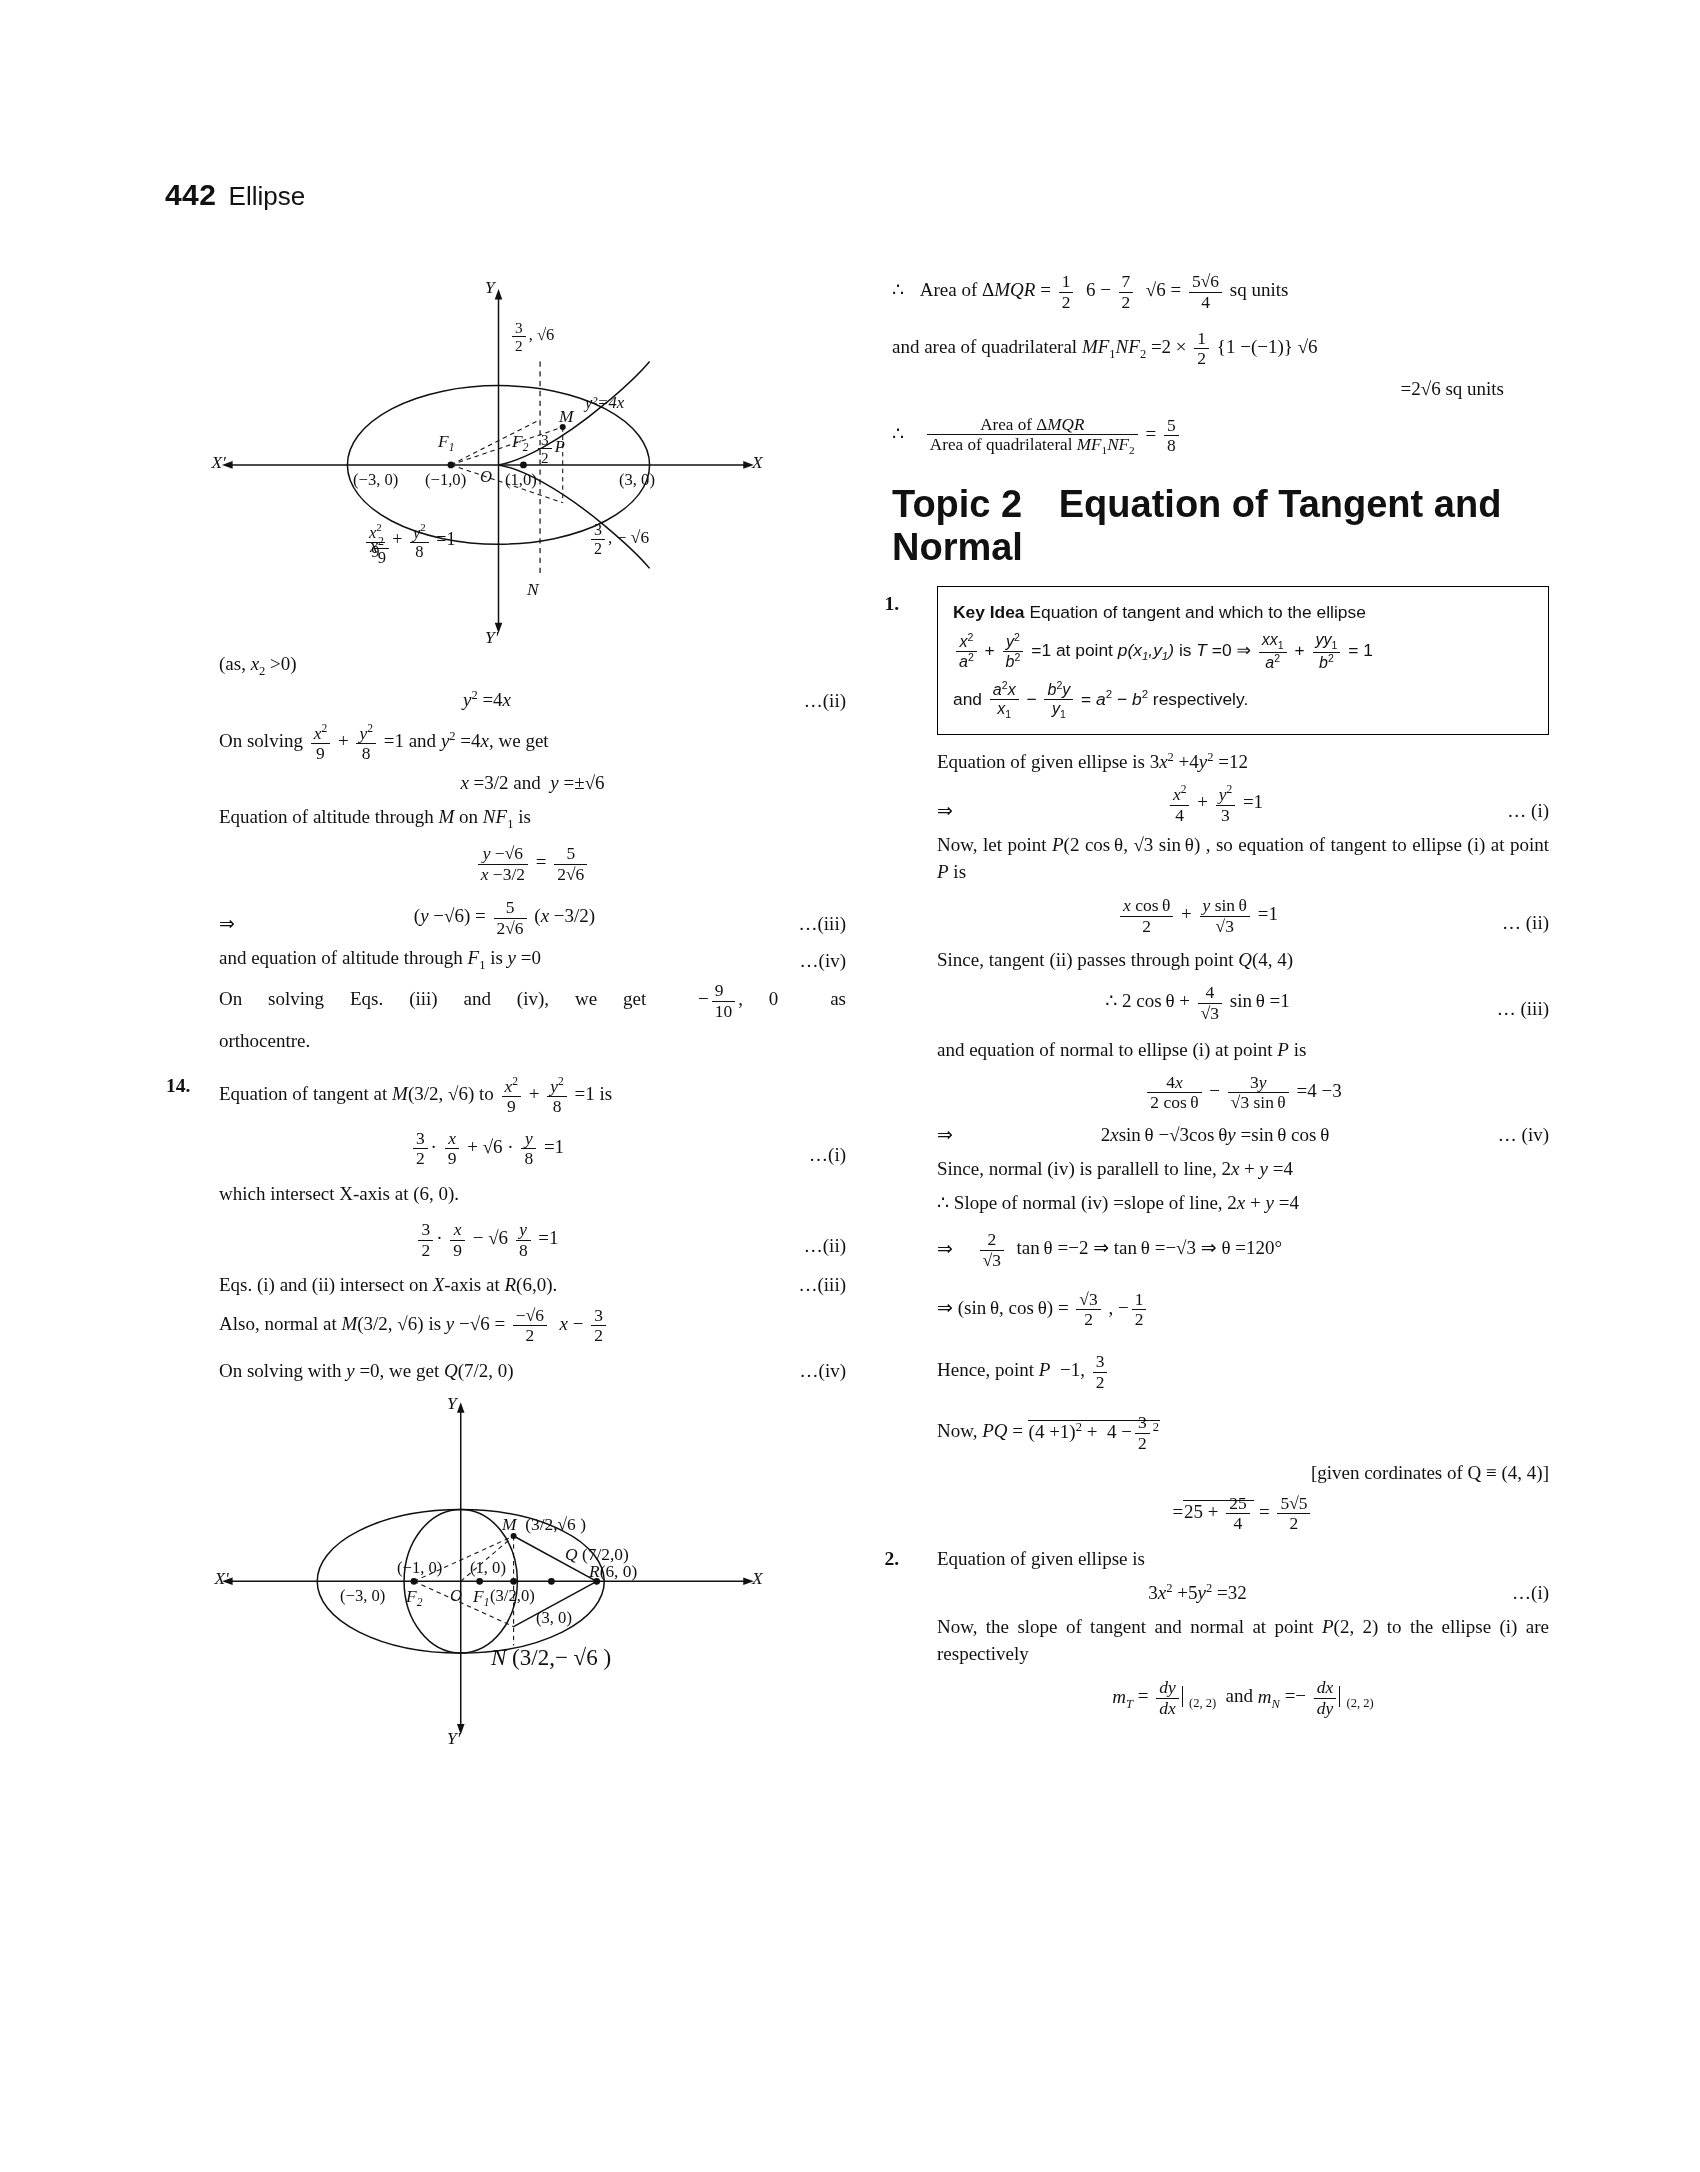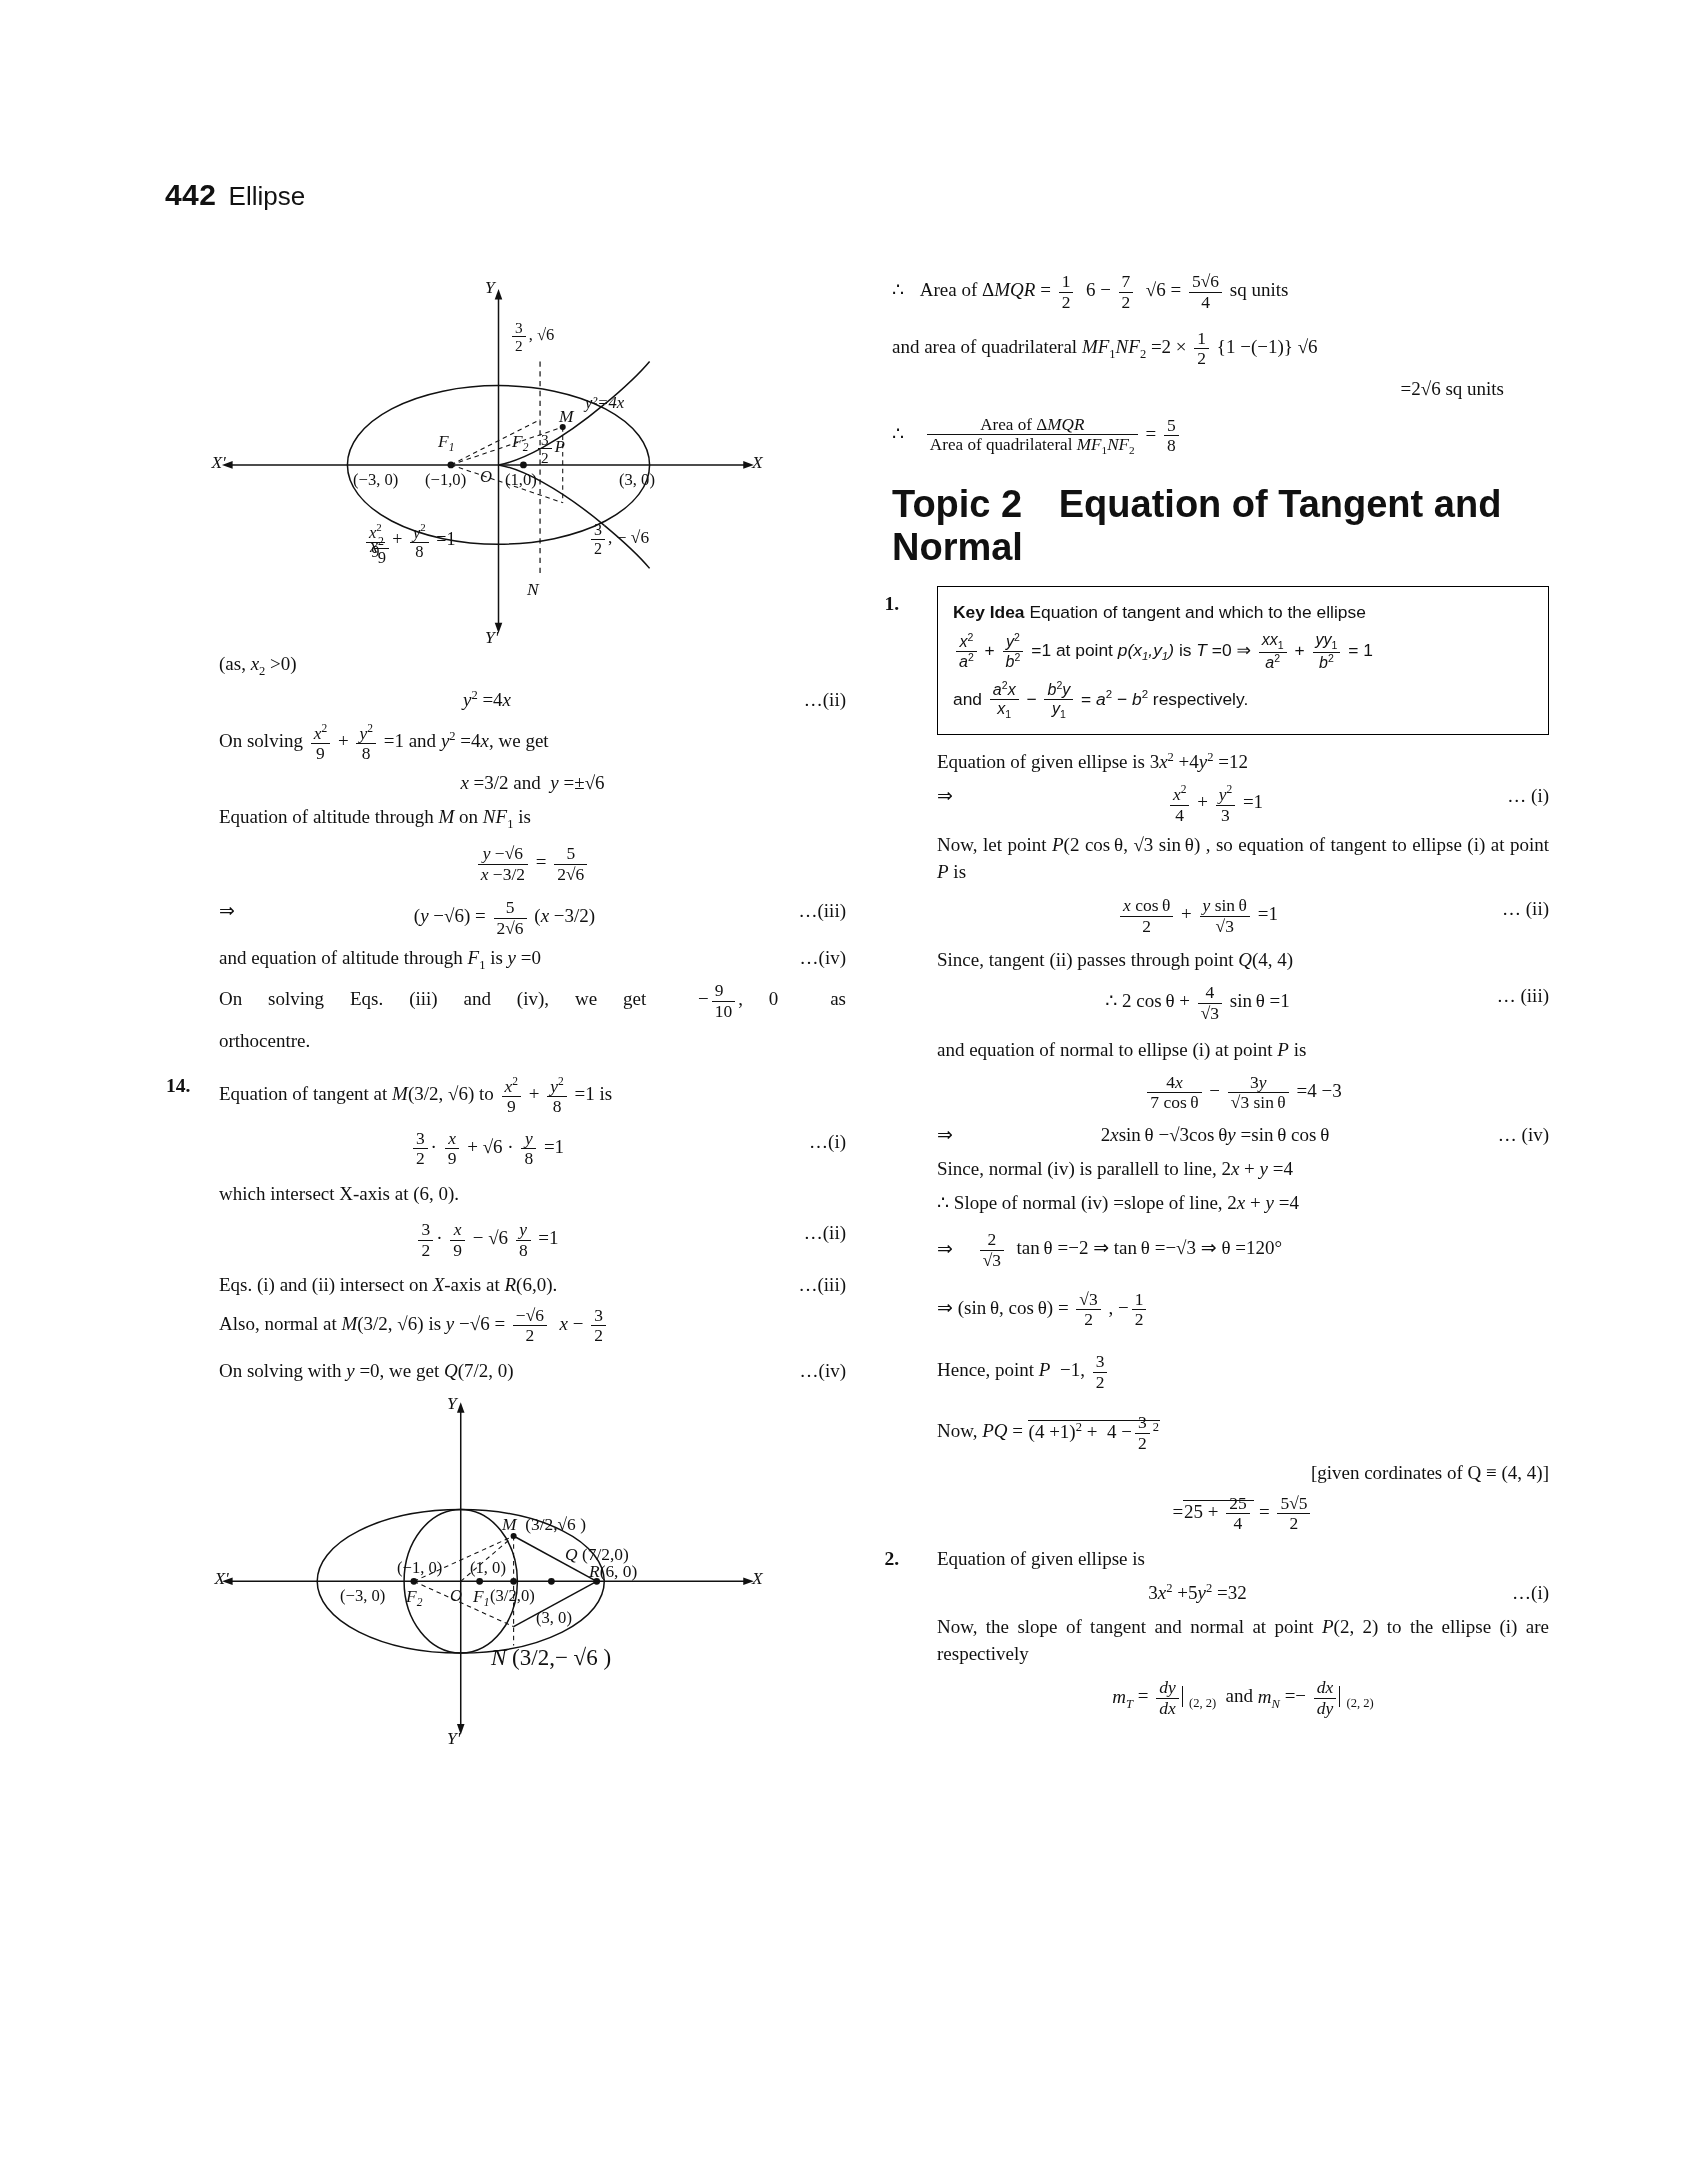--- a/index.html
+++ b/index.html
@@ -10,21 +10,21 @@
   .hdr .pg{font-size:30px;font-weight:bold;letter-spacing:0.4px;}
   .hdr .sec{font-size:26px;margin-left:9px;}
   
   .colL{position:absolute;left:219px;top:272px;width:627px;}
   .colR{position:absolute;left:892px;top:272px;width:657px;}
   
   .ln{font-size:19px;line-height:1.42;margin:6.8px 0;}
   .ctr{text-align:center;}
   .just{text-align:justify;}
   .rel{position:relative;}
-  .tagline{display:flex;align-items:flex-start;}
+  .tagline{display:flex;align-items:flex-end;}
   .tagline .body{flex:1;text-align:center;}
   .tagline .tg{width:91px;text-align:right;font-size:19px;}
   .arw{display:inline-block;width:35px;}
   i,.it{font-style:italic;}
   .num{position:absolute;left:-53px;font-weight:bold;font-size:19.6px;font-family:"Liberation Serif",serif;}
   
   .fr{display:inline-flex;flex-direction:column;vertical-align:middle;text-align:center;margin:0 3px;line-height:1.12;}
   .fr .n{border-bottom:1.1px solid #111;padding:0 3px;font-size:.92em;}
   .fr .d{padding:0 3px;font-size:.92em;}
   sup{font-size:.66em;vertical-align:super;}
@@ -458,21 +458,21 @@
         <span class="tg">… (iii)</span>
       </div>
 
       <div class="ln" style="margin-top:13.6px;">
         and equation of normal to ellipse (i) at point <i>P</i> is
       </div>
 
       <div class="ln ctr" style="margin:9px 0;">
         <span class="fr">
             <span class="n">4<i>x</i></span>
-            <span class="d">7 cos θ</span>
+            <span class="d">2 cos θ</span>
           </span> −
         <span class="fr">
             <span class="n">3<i>y</i></span>
             <span class="d">√3 sin θ</span>
           </span> =4 −3
       </div>
 
       <div class="tagline ln">
         <span class="arw">⇒</span>
         <span class="body">

